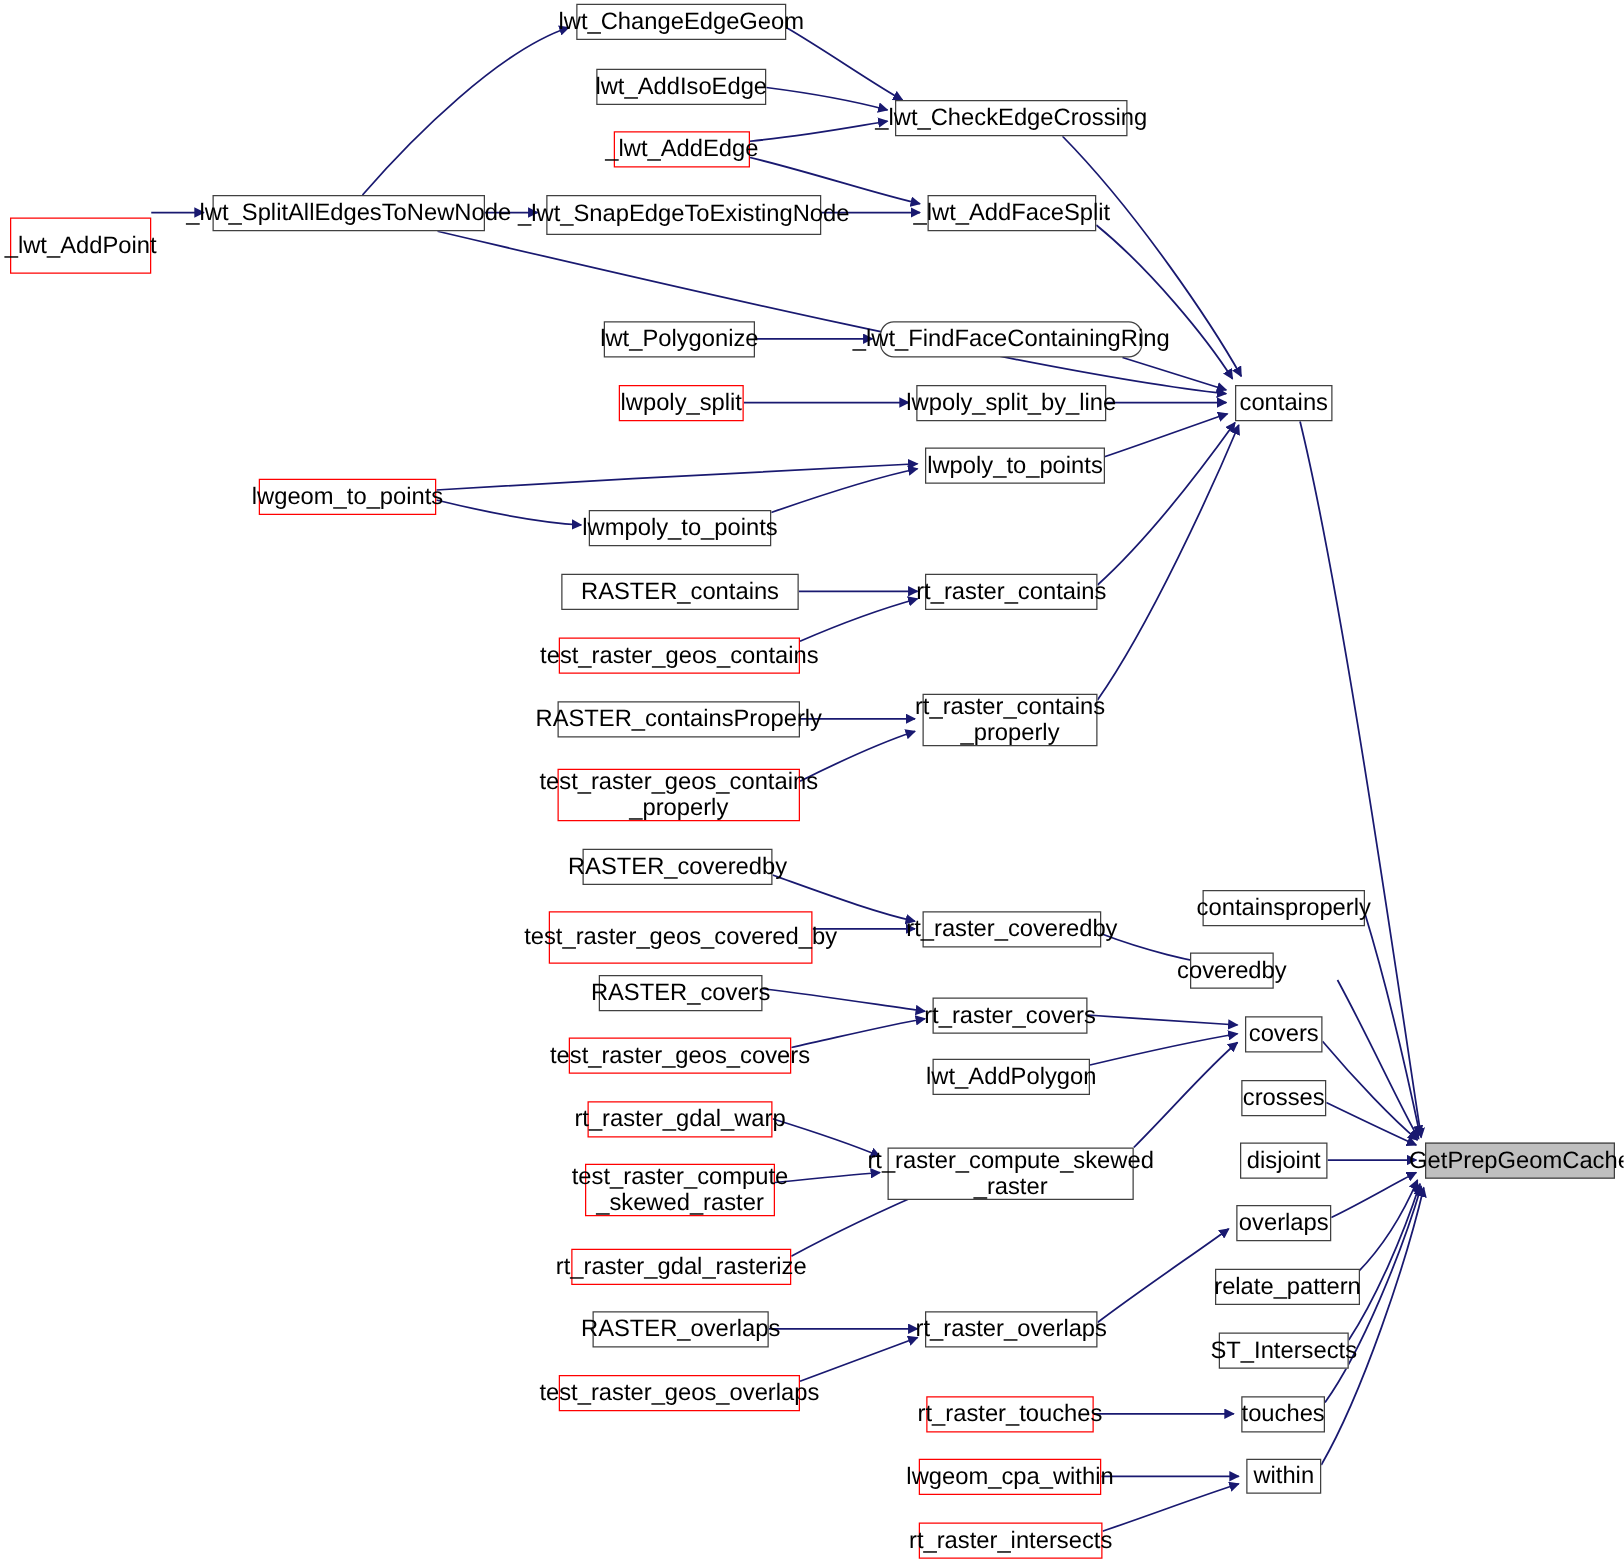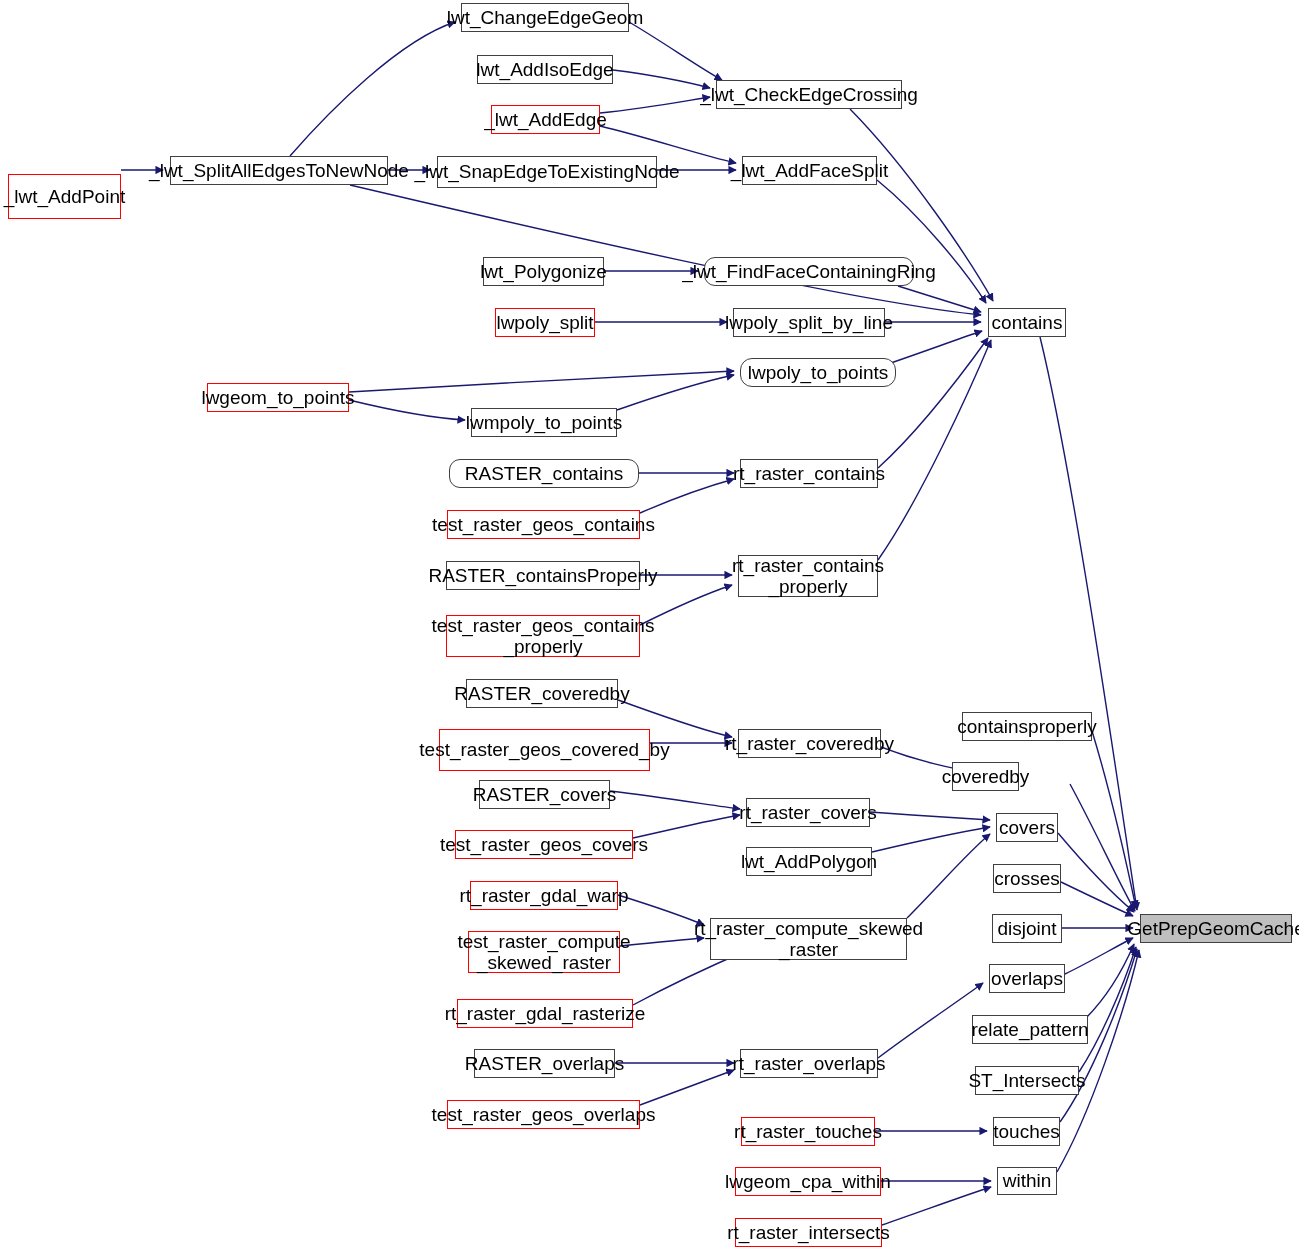--- a/index.html
+++ b/index.html
@@ -101,24 +101,24 @@
       <div class="node" style="left: 716px; top: 80px; width: 186px; height: 29px;">_lwt_CheckEdgeCrossing</div>
       <div class="node red" style="left: 8px; top: 157px; width: 113px; height: 45px; margin-top: 17px;">_lwt_AddPoint</div>
       <div class="node" style="left: 170px; top: 156px; width: 218px; height: 29px;">_lwt_SplitAllEdgesToNewNode</div>
       <div class="node" style="left: 437px; top: 156px; width: 220px; height: 32px;">_lwt_SnapEdgeToExistingNode</div>
       <div class="node" style="left: 742px; top: 156px; width: 135px; height: 29px;">_lwt_AddFaceSplit</div>
       <div class="node" style="left: 483px; top: 257px; width: 121px; height: 29px;">lwt_Polygonize</div>
       <div class="node" style="left: 704px; top: 257px; width: 210px; height: 29px; border-radius: 11px;">_lwt_FindFaceContainingRing</div>
       <div class="node red" style="left: 495px; top: 308px; width: 100px; height: 29px;">lwpoly_split</div>
       <div class="node" style="left: 733px; top: 308px; width: 152px; height: 29px;">lwpoly_split_by_line</div>
       <div class="node" style="left: 988px; top: 308px; width: 78px; height: 29px;">contains</div>
-      <div class="node" style="left: 740px; top: 358px; width: 156px; height: 29px; border-radius: 12px;">lwpoly_to_points</div>
+      <div class="node" style="left: 740px; top: 358px; width: 144px; height: 29px;">lwpoly_to_points</div>
       <div class="node red" style="left: 207px; top: 383px; width: 142px; height: 29px;">lwgeom_to_points</div>
       <div class="node" style="left: 471px; top: 408px; width: 146px; height: 29px;">lwmpoly_to_points</div>
-      <div class="node" style="left: 449px; top: 459px; width: 190px; height: 29px; border-radius: 11px;">RASTER_contains</div>
+      <div class="node" style="left: 449px; top: 459px; width: 190px; height: 29px;">RASTER_contains</div>
       <div class="node" style="left: 740px; top: 459px; width: 138px; height: 29px;">rt_raster_contains</div>
       <div class="node red" style="left: 447px; top: 510px; width: 193px; height: 29px;">test_raster_geos_contains</div>
       <div class="node" style="left: 446px; top: 561px; width: 194px; height: 29px;">RASTER_containsProperly</div>
       <div class="node" style="left: 738px; top: 555px; width: 140px; height: 42px;">rt_raster_contains
 _properly</div>
       <div class="node red" style="left: 446px; top: 615px; width: 194px; height: 42px;">test_raster_geos_contains
 _properly</div>
       <div class="node" style="left: 466px; top: 679px; width: 152px; height: 29px;">RASTER_coveredby</div>
       <div class="node" style="left: 962px; top: 712px; width: 130px; height: 29px;">containsproperly</div>
       <div class="node red" style="left: 439px; top: 729px; width: 211px; height: 42px;">test_raster_geos_covered_by</div>

